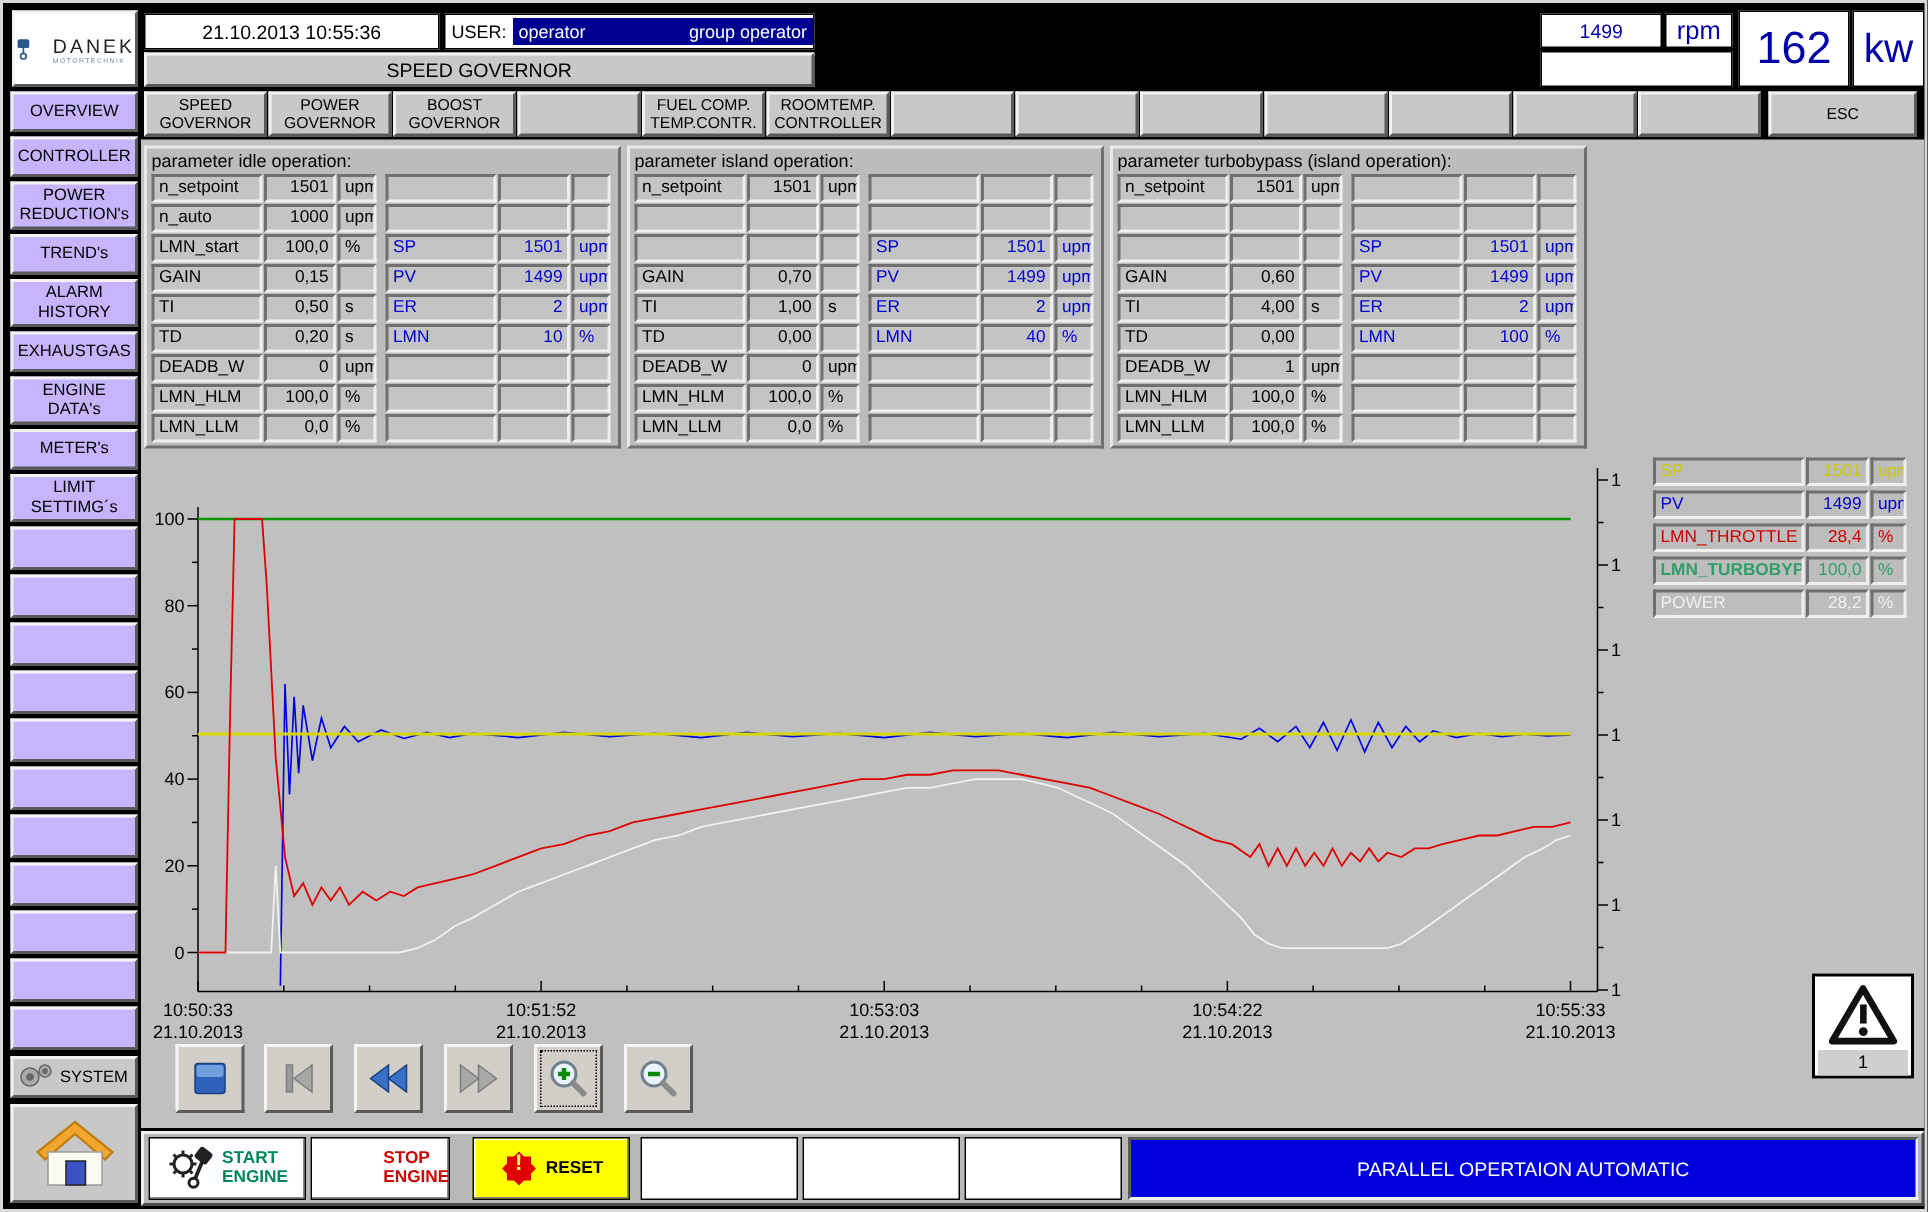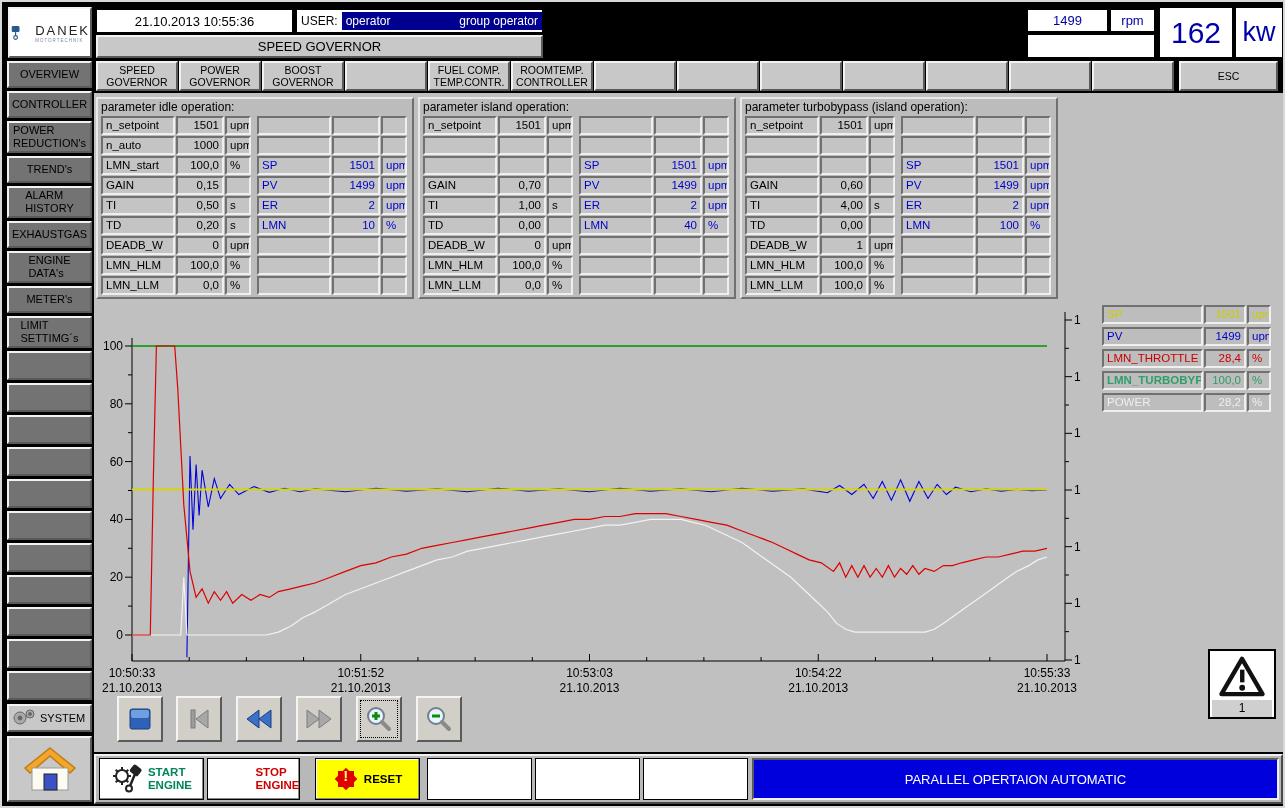--- a/index.html
+++ b/index.html
@@ -13,35 +13,35 @@
   #logo{left:6px;top:5px;width:84px;height:51px;background:#fff;display:flex;align-items:center;justify-content:center;gap:14px;}
   #logo .brand{font-size:13px;letter-spacing:2px;color:#222;}
   #logo .sub{font-size:4.5px;color:#7a8aa0;letter-spacing:1px;}
   #datetime{left:94px;top:7px;width:197px;height:24px;display:flex;align-items:center;justify-content:center;font-size:13px;}
   #titlebar{left:94px;top:33px;width:447px;height:23px;background:#c8c8c8;display:flex;align-items:center;justify-content:center;font-size:13px;}
   #userbox{left:294px;top:7px;width:247px;height:24px;display:flex;align-items:center;padding-left:4px;gap:4px;font-size:12px;}
   #userfield{flex:1;height:18px;background:#000090;color:#fff;display:flex;align-items:center;justify-content:space-between;padding:0 4px;font-size:12px;}
   #alarms{left:545px;top:6px;width:477px;height:47px;display:flex;flex-direction:column;gap:1px;}
   .alarm-row{height:14px;background:#f80000;border:1px solid #000;color:#4d0000;font-size:10.5px;line-height:12px;padding-left:2px;white-space:nowrap;overflow:hidden;}
   #rpmval{left:1025px;top:7px;width:81px;height:23px;display:flex;align-items:center;justify-content:center;color:#0000a8;font-size:13px;}
-  #rpmunit{left:1108px;top:7px;width:45px;height:23px;display:flex;align-items:center;justify-content:center;color:#0000a8;font-size:13px;}
+  #rpmunit{left:1108px;top:7px;width:45px;height:23px;display:flex;align-items:center;justify-content:center;color:#0000a8;font-size:17px;}
   #rpmempty{left:1025px;top:32px;width:128px;height:24px;}
   #kwval{left:1157px;top:5px;width:74px;height:51px;display:flex;align-items:center;justify-content:center;color:#0000a8;font-size:30px;}
   #kwunit{left:1233px;top:5px;width:48px;height:51px;display:flex;align-items:center;justify-content:center;color:#0000a8;font-size:27px;}
 
   
   #tab-row{left:94px;top:59px;width:1187px;height:30px;display:flex;gap:1px;}
   .tab-btn{width:82px;height:30px;background:#c8c8c8;border:2px solid;border-color:#f2f2f2 #5a5a5a #5a5a5a #f2f2f2;
            font-size:10.5px;line-height:12px;display:flex;align-items:center;justify-content:center;text-align:center;white-space:pre-line;box-sizing:border-box;}
   .tab-btn.esc{width:99px;margin-left:4px;}
 
   
   #sidebar-items{left:5px;top:59px;width:85px;display:flex;flex-direction:column;gap:3px;}
-  .side-btn{width:85px;height:27px;background:#737373;border:2px solid;border-color:#f2f2f2 #5a5a5a #5a5a5a #f2f2f2;
-            font-size:11px;line-height:13px;display:flex;align-items:center;justify-content:center;white-space:pre-line;box-sizing:border-box;}
+  .side-btn{width:85px;height:27px;background:#c4b5fd;border:2px solid;border-color:#f2f2f2 #5a5a5a #5a5a5a #f2f2f2;
+            font-size:11px;line-height:13px;display:flex;align-items:center;justify-content:center;text-align:center;white-space:pre-line;box-sizing:border-box;}
   .side-btn.two{height:32px;}
   .side-btn.blank{height:29px;}
   #system-btn{left:5px;top:702px;width:85px;height:28px;display:flex;align-items:center;justify-content:flex-start;gap:3px;background:#c8c8c8;font-size:11px;padding-left:2px;}
   #home-btn{left:5px;top:734px;width:85px;height:66px;background:#c8c8c8;display:flex;align-items:center;justify-content:center;}
 
   
   #main-bg{left:92px;top:91px;width:1189px;height:659px;background:#c0c0c0;}
 
   
   .panel{position:absolute;top:95px;width:318px;height:202px;background:#bcbcbc;border:2px solid;border-color:#e8e8e8 #707070 #707070 #e8e8e8;box-sizing:border-box;padding:1px 3px;}

